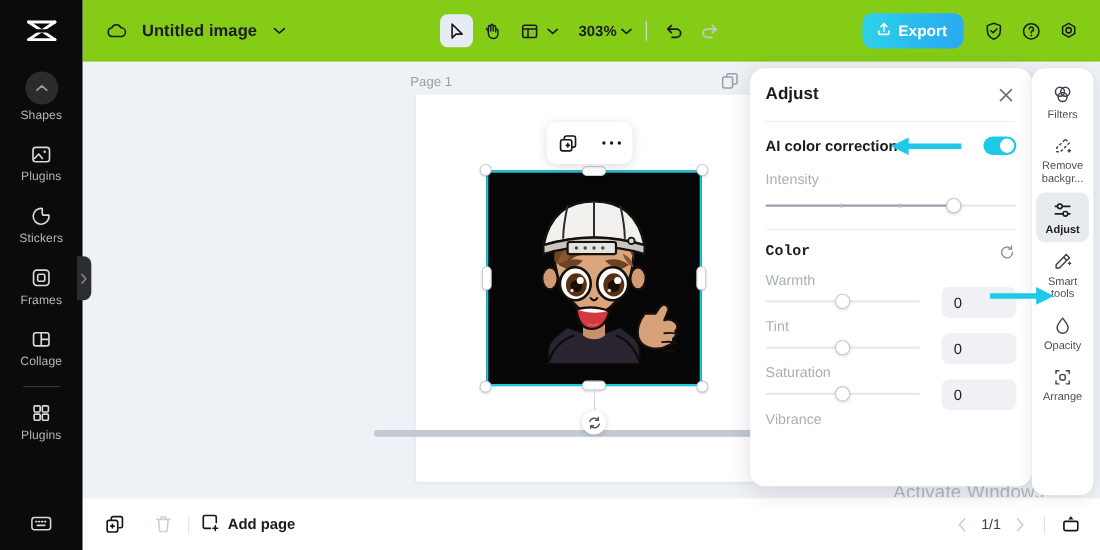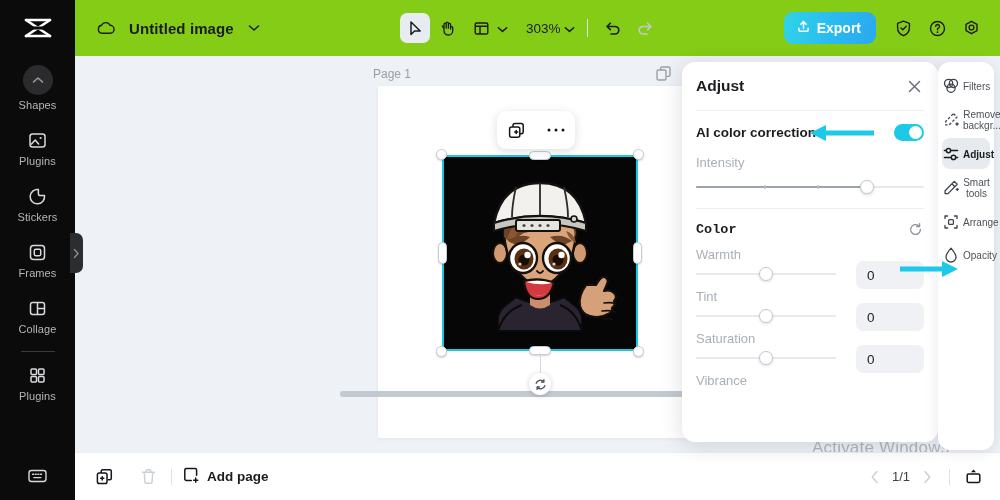--- a/index.html
+++ b/index.html
@@ -45,21 +45,21 @@
   .cloud-ico { margin-left: 20px; width: 22px; height: 22px; display:flex; align-items:center; justify-content:center;}
   .doc-title { margin-left: 12px; font-size: 15px; font-weight: 700; color: #1b1c1f; letter-spacing: .1px;}
   .title-caret { margin-left: 12px; width: 16px; height: 16px; display:flex;align-items:center;justify-content:center; cursor: pointer;}
   .tools-center { position: absolute; left: 325px; display: flex; align-items: center; gap: 2px; }
   .tbtn {
     width: 30px; height: 30px; border-radius: 7px; display: flex;
     align-items: center; justify-content: center; cursor: pointer; background: transparent; border: none;
   }
   .tbtn.active { background: #e7ecf2; }
   .tgroup { display: flex; align-items: center; gap: 1px; cursor: pointer; padding: 0 2px;}
-  .zoom-val { font-size: 13.5px; font-weight: 400; color: #1b1c1f; padding: 0 2px;}
+  .zoom-val { font-size: 13.5px; font-weight: 700; color: #1b1c1f; padding: 0 2px;}
   .vdiv { width: 1px; height: 18px; background: #dcdfe4; margin: 0 8px; }
   .topbar-right { position: absolute; right: 14px; display: flex; align-items: center; gap: 4px; }
   .export-btn {
     height: 32px; padding: 0 15px 0 12px; border-radius: 9px; border: none;
     background: linear-gradient(100deg,#2fd4e8 0%, #2ab9ef 55%, #2aa9f0 100%);
     color: #fff; font-size: 14px; font-weight: 700; font-family: "Liberation Sans", sans-serif;
     display: flex; align-items: center; gap: 6px; cursor: pointer; margin-right: 8px;
   }
   .ibtn { width: 30px; height: 30px; border-radius: 7px; display:flex; align-items:center; justify-content:center; cursor:pointer;}
 
@@ -152,21 +152,21 @@
     padding-left: 11px; margin-top: 14px; outline: none;
   }
 
   
   .right-rail {
     position: absolute; right: 6px; top: 62px; width: 56px; height: 388px;
     background: #fff; border-radius: 12px; box-shadow: 0 2px 14px rgba(20,30,55,.10);
     z-index: 26; display: flex; flex-direction: column; align-items: center; padding-top: 8px; gap: 2px;
   }
   .rr-item {
-    width: 48px; border-radius: 8px; padding: 6px 0 5px; display: flex; flex-direction: row;
+    width: 48px; border-radius: 8px; padding: 6px 0 5px; display: flex; flex-direction: column;
     align-items: center; gap: 3px; cursor: pointer;
   }
   .rr-item.selected { background: #e7eaee; }
   .rr-ico { width: 20px; height: 20px; display:flex;align-items:center;justify-content:center;}
   .rr-label { font-size: 10px; color: #4b5058; line-height: 1.1; text-align: center; max-width: 46px; }
 
   
   .anno { position: absolute; z-index: 40; pointer-events: none; }
 
   
@@ -603,34 +603,34 @@
           <path d="M9.9 4.8 L12.8 7.7" stroke="#3c414a" stroke-width="1.3"></path>
           <path d="M14.2 10.4 h2.2 M15.3 9.3 v2.2" stroke="#3c414a" stroke-width="1.2" stroke-linecap="round"></path>
         </svg>
       </div>
       <div class="rr-label">Smart tools</div>
     </div>
 
     <div class="rr-item">
       <div class="rr-ico">
         <svg width="18" height="18" viewBox="0 0 18 18" fill="none">
-          <path d="M3 3h2.6M3 3v2.6M15 3h-2.6M15 3v2.6M3 15h2.6M3 15v-2.6M15 15h-2.6M15 15v-2.6" stroke="#3c414a" stroke-width="1.3" stroke-linecap="round"></path>
-          <rect x="6.6" y="6.6" width="4.8" height="4.8" rx="1" stroke="#3c414a" stroke-width="1.3"></rect>
-        </svg>
-      </div>
-      <div class="rr-label">Arrange</div>
+          <path d="M9 2.2 q5 6 5 8.8 a5 5 0 0 1 -10 0 q0-2.8 5-8.8z" stroke="#3c414a" stroke-width="1.3" stroke-linejoin="round"></path>
+        </svg>
+      </div>
+      <div class="rr-label">Opacity</div>
     </div>
 
     <div class="rr-item">
       <div class="rr-ico">
         <svg width="18" height="18" viewBox="0 0 18 18" fill="none">
-          <path d="M9 2.2 q5 6 5 8.8 a5 5 0 0 1 -10 0 q0-2.8 5-8.8z" stroke="#3c414a" stroke-width="1.3" stroke-linejoin="round"></path>
-        </svg>
-      </div>
-      <div class="rr-label">Opacity</div>
+          <path d="M3 3h2.6M3 3v2.6M15 3h-2.6M15 3v2.6M3 15h2.6M3 15v-2.6M15 15h-2.6M15 15v-2.6" stroke="#3c414a" stroke-width="1.3" stroke-linecap="round"></path>
+          <rect x="6.6" y="6.6" width="4.8" height="4.8" rx="1" stroke="#3c414a" stroke-width="1.3"></rect>
+        </svg>
+      </div>
+      <div class="rr-label">Arrange</div>
     </div>
   </div>
 
   <svg class="anno" style="left:808px; top:122px;" width="68" height="22" viewBox="0 0 68 22">
     <path d="M66 11 H16" stroke="#1ec8e8" stroke-width="5" stroke-linecap="butt"></path>
     <path d="M2 11 L18 3 L18 19z" fill="#1ec8e8"></path>
   </svg>
   <svg class="anno" style="left:900px; top:258px;" width="60" height="22" viewBox="0 0 60 22">
     <path d="M0 11 H44" stroke="#1ec8e8" stroke-width="5" stroke-linecap="butt"></path>
     <path d="M58 11 L42 3 L42 19z" fill="#1ec8e8"></path>

